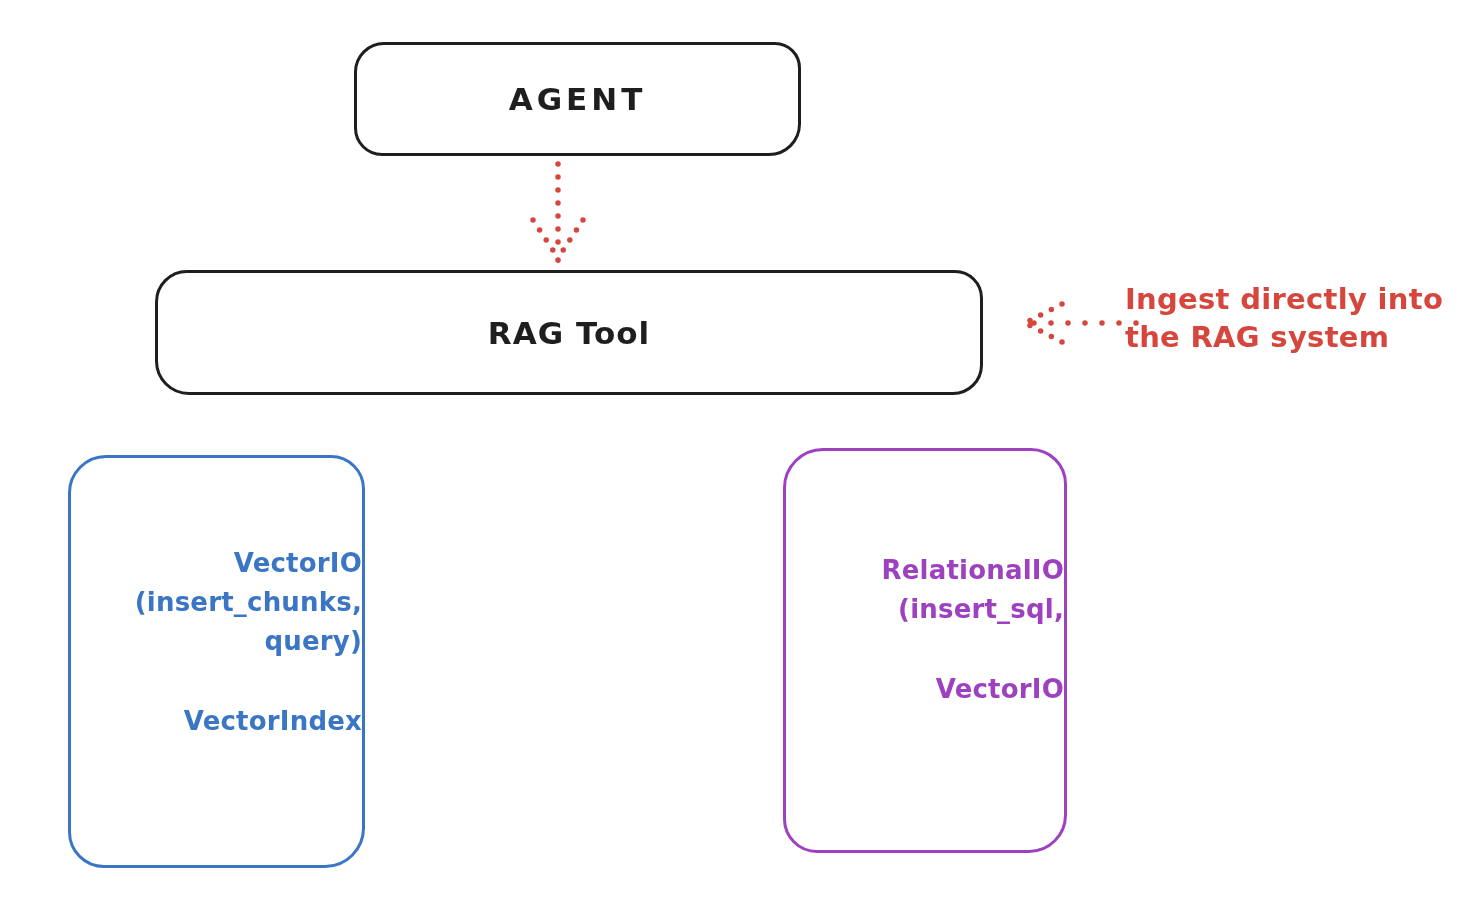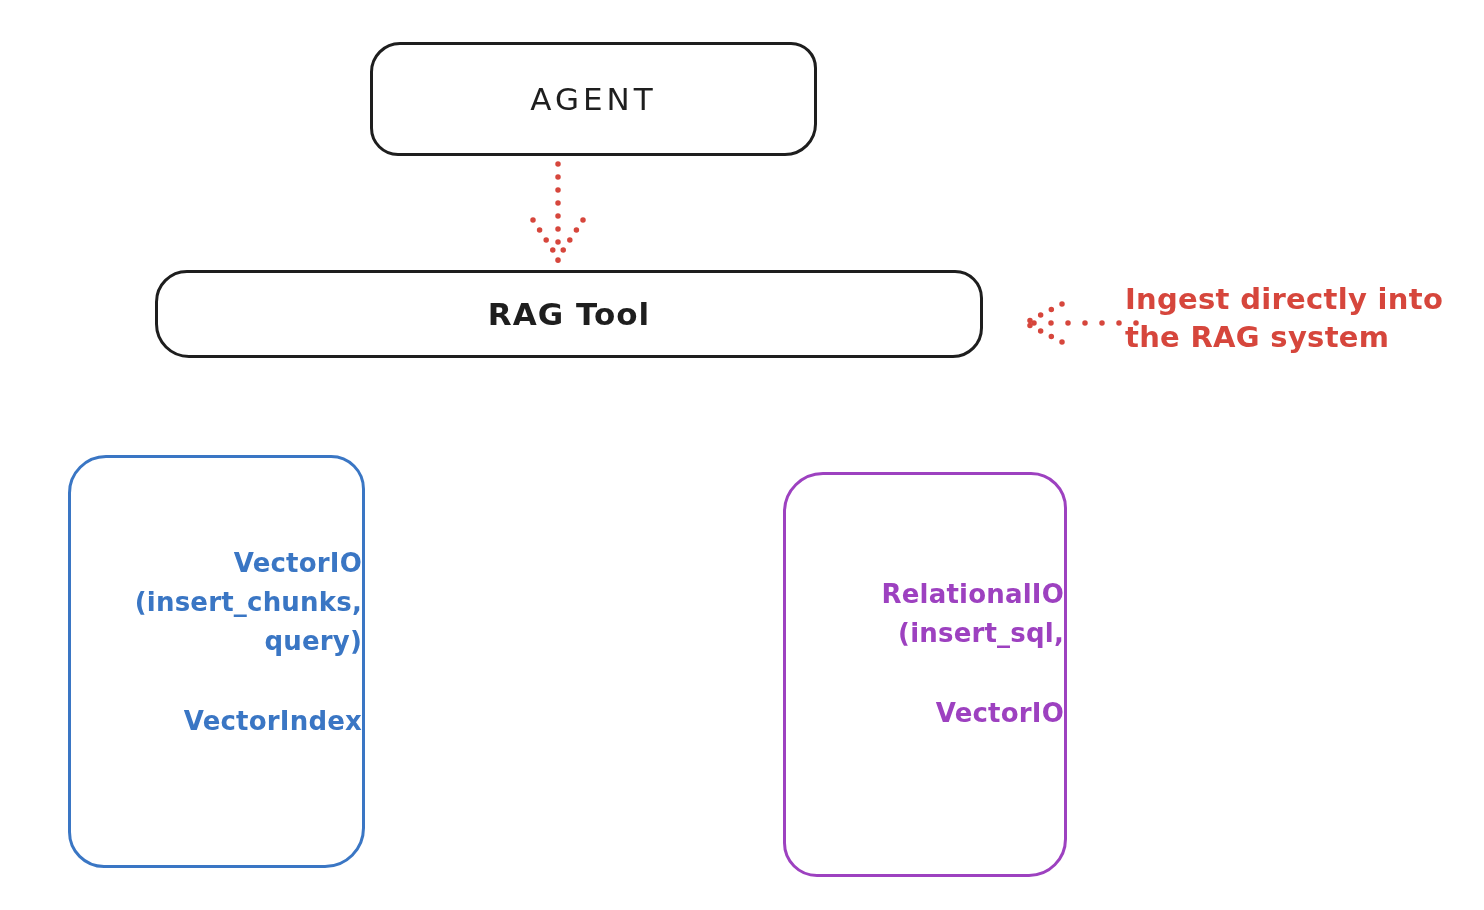--- a/index.html
+++ b/index.html
@@ -15,26 +15,26 @@
     position: absolute;
     box-sizing: border-box;
     background: #ffffff;
     border: 3.5px solid var(--ink, #1e1e1e);
     display: flex;
     align-items: center;
     justify-content: center;
     color: var(--ink, #1e1e1e);
   }
   .node-agent {
-    left: 370px; top: 42px; width: 447px; height: 114px;
+    left: 354px; top: 42px; width: 447px; height: 114px;
     border-radius: 30px 26px 32px 28px;
-    font-size: 31px; font-weight: 400; letter-spacing: 4px;
+    font-size: 31px; font-weight: 700; letter-spacing: 4px;
   }
   .node-rag {
-    left: 155px; top: 270px; width: 828px; height: 88px;
+    left: 155px; top: 270px; width: 828px; height: 125px;
     border-radius: 32px 28px 30px 34px;
     font-size: 31px; font-weight: 600; letter-spacing: 1px;
   }
   .stack {
     position: absolute;
     box-sizing: border-box;
     background: #ffffff;
     border-width: 3.5px;
     border-style: solid;
     text-align: right;
@@ -49,21 +49,21 @@
     color: var(--blue, #3a76c4); border-color: var(--blue, #3a76c4);
     padding-top: 86px;
   }
   .stack-keyvalue {
     left: 428px; top: 449px; width: 279px; height: 406px;
     border-radius: 36px 40px 34px 38px;
     color: var(--green, #45a04d); border-color: var(--green, #45a04d);
     padding-top: 104px;
   }
   .stack-relational {
-    left: 783px; top: 472px; width: 284px; height: 405px;
+    left: 783px; top: 448px; width: 284px; height: 405px;
     border-radius: 40px 36px 38px 34px;
     color: var(--purple, #9d41c0); border-color: var(--purple, #9d41c0);
     padding-top: 100px;
   }
   .index-label { margin-top: 41px; }
   .annotation {
     position: absolute;
     left: 1125px; top: 280px; width: 352px;
     color: var(--red, #d6463c);
     font-size: 29px; font-weight: bold;

